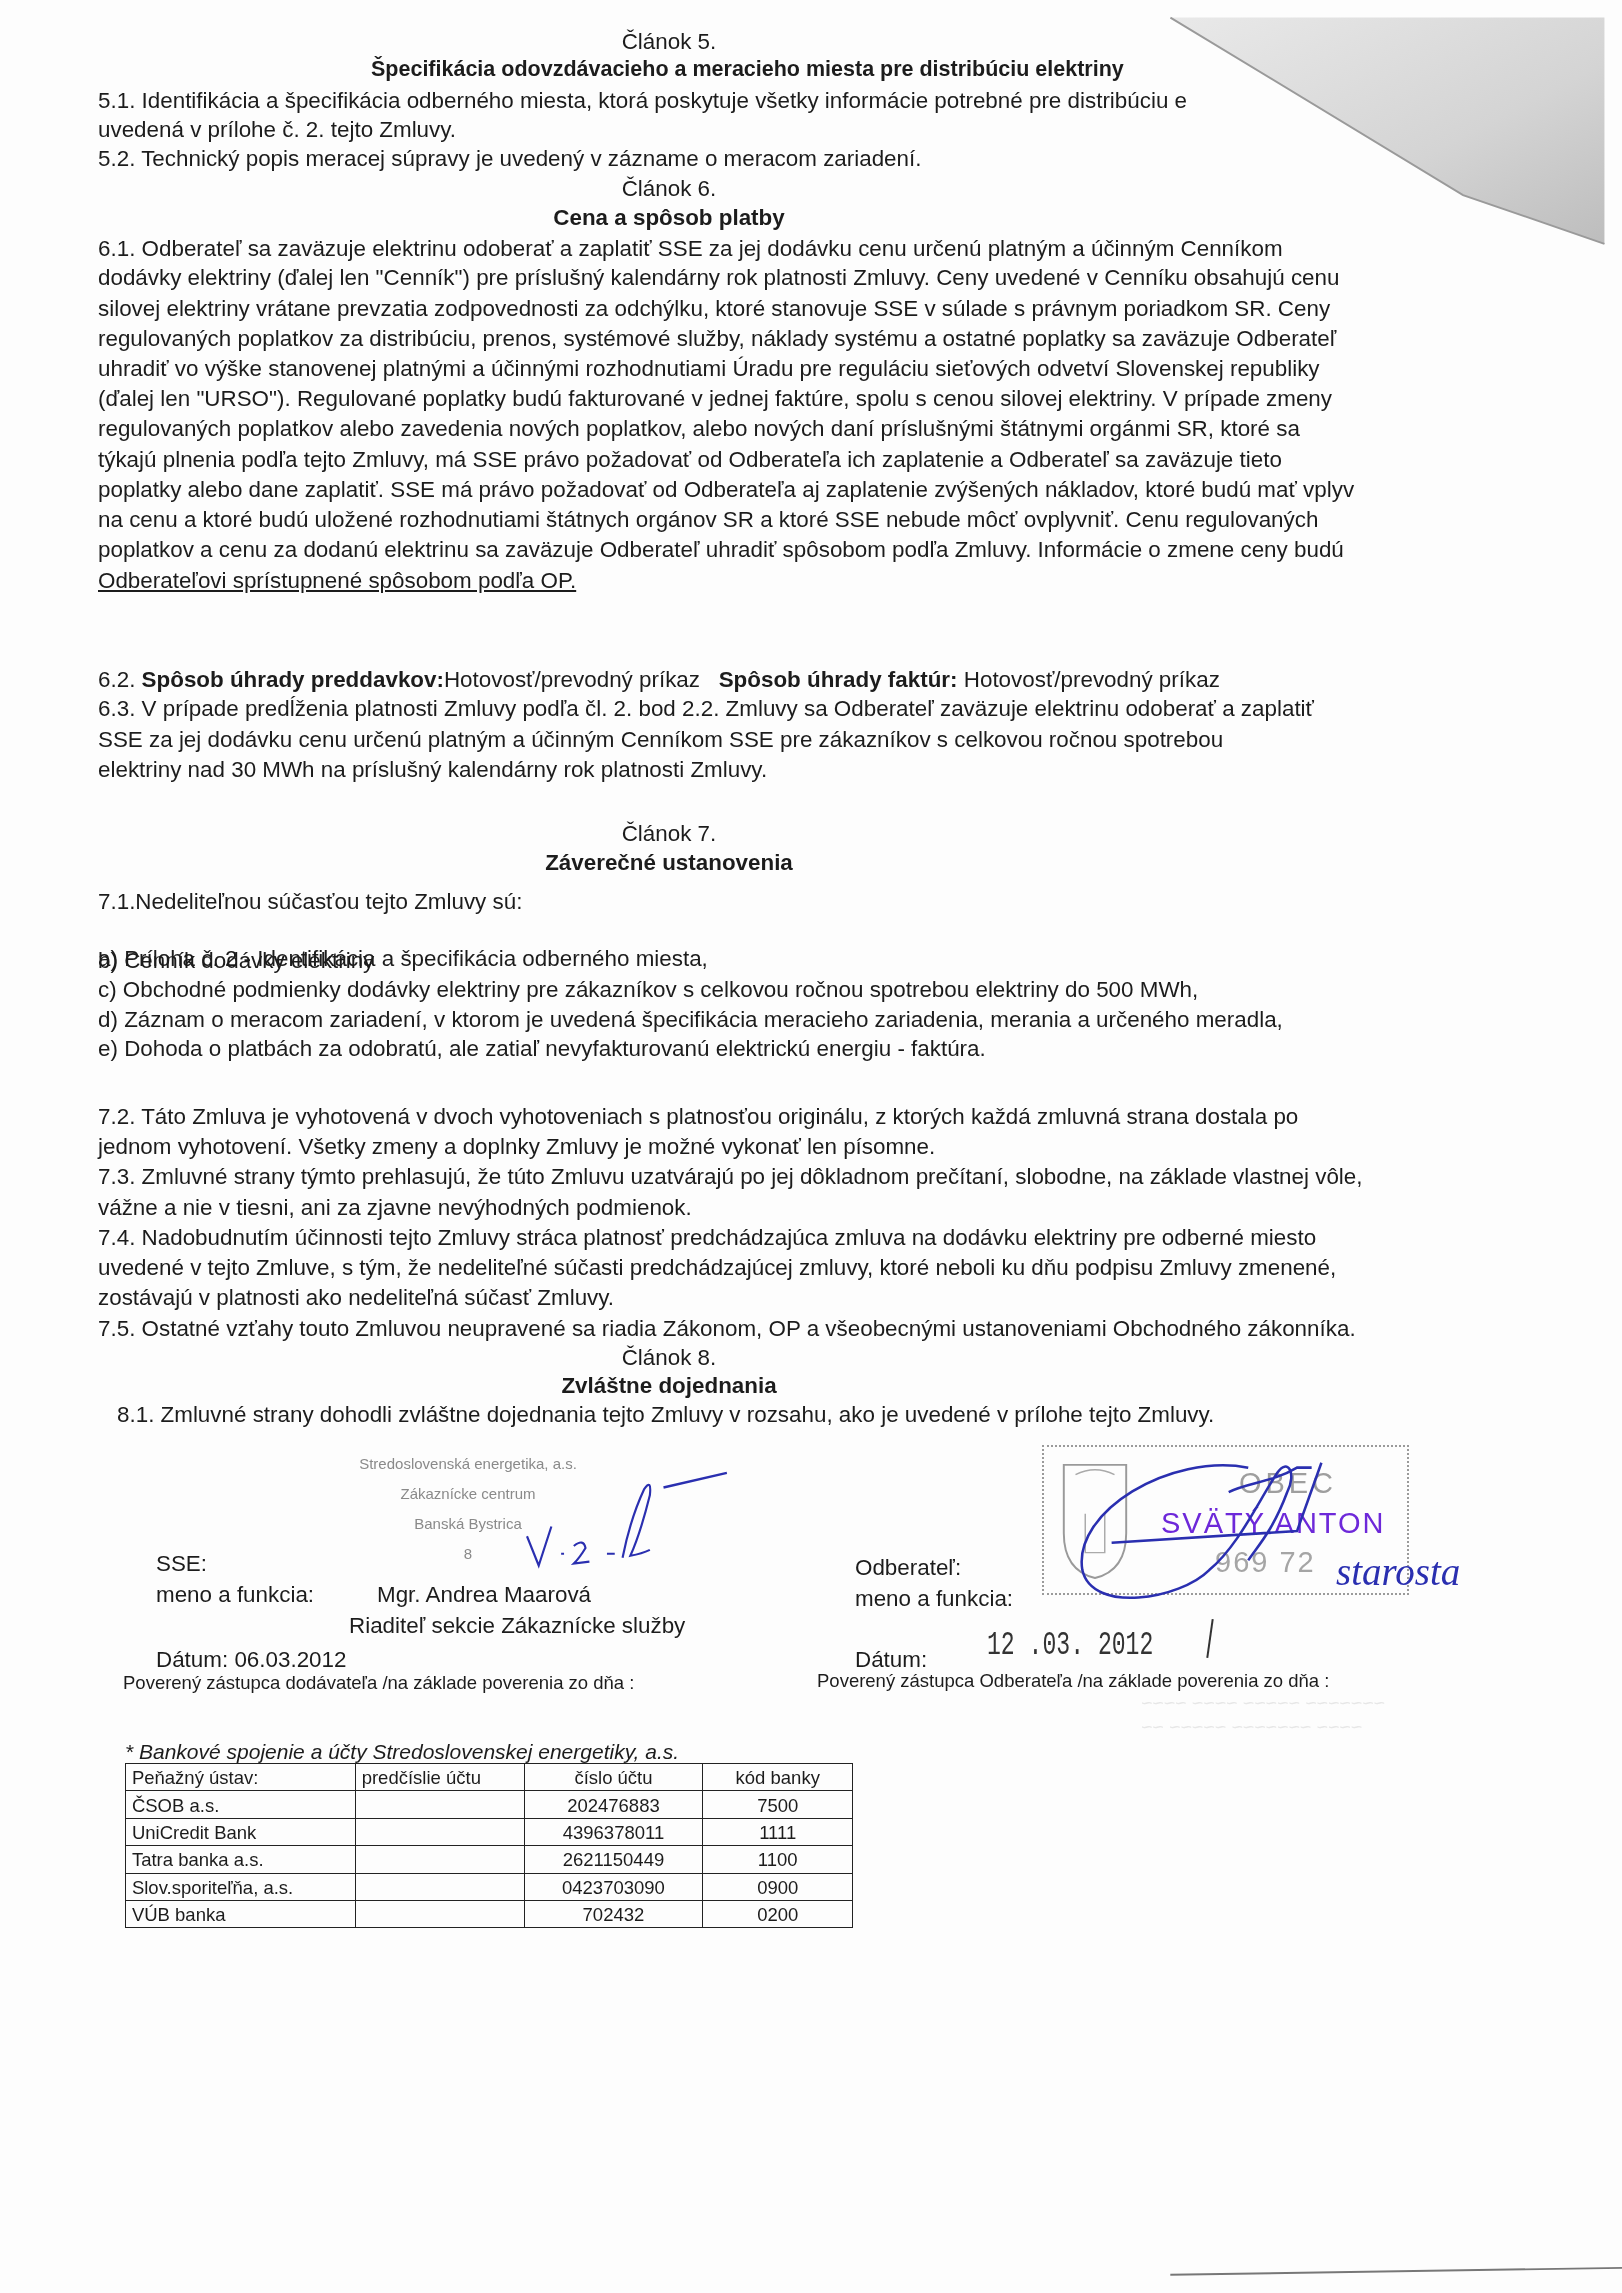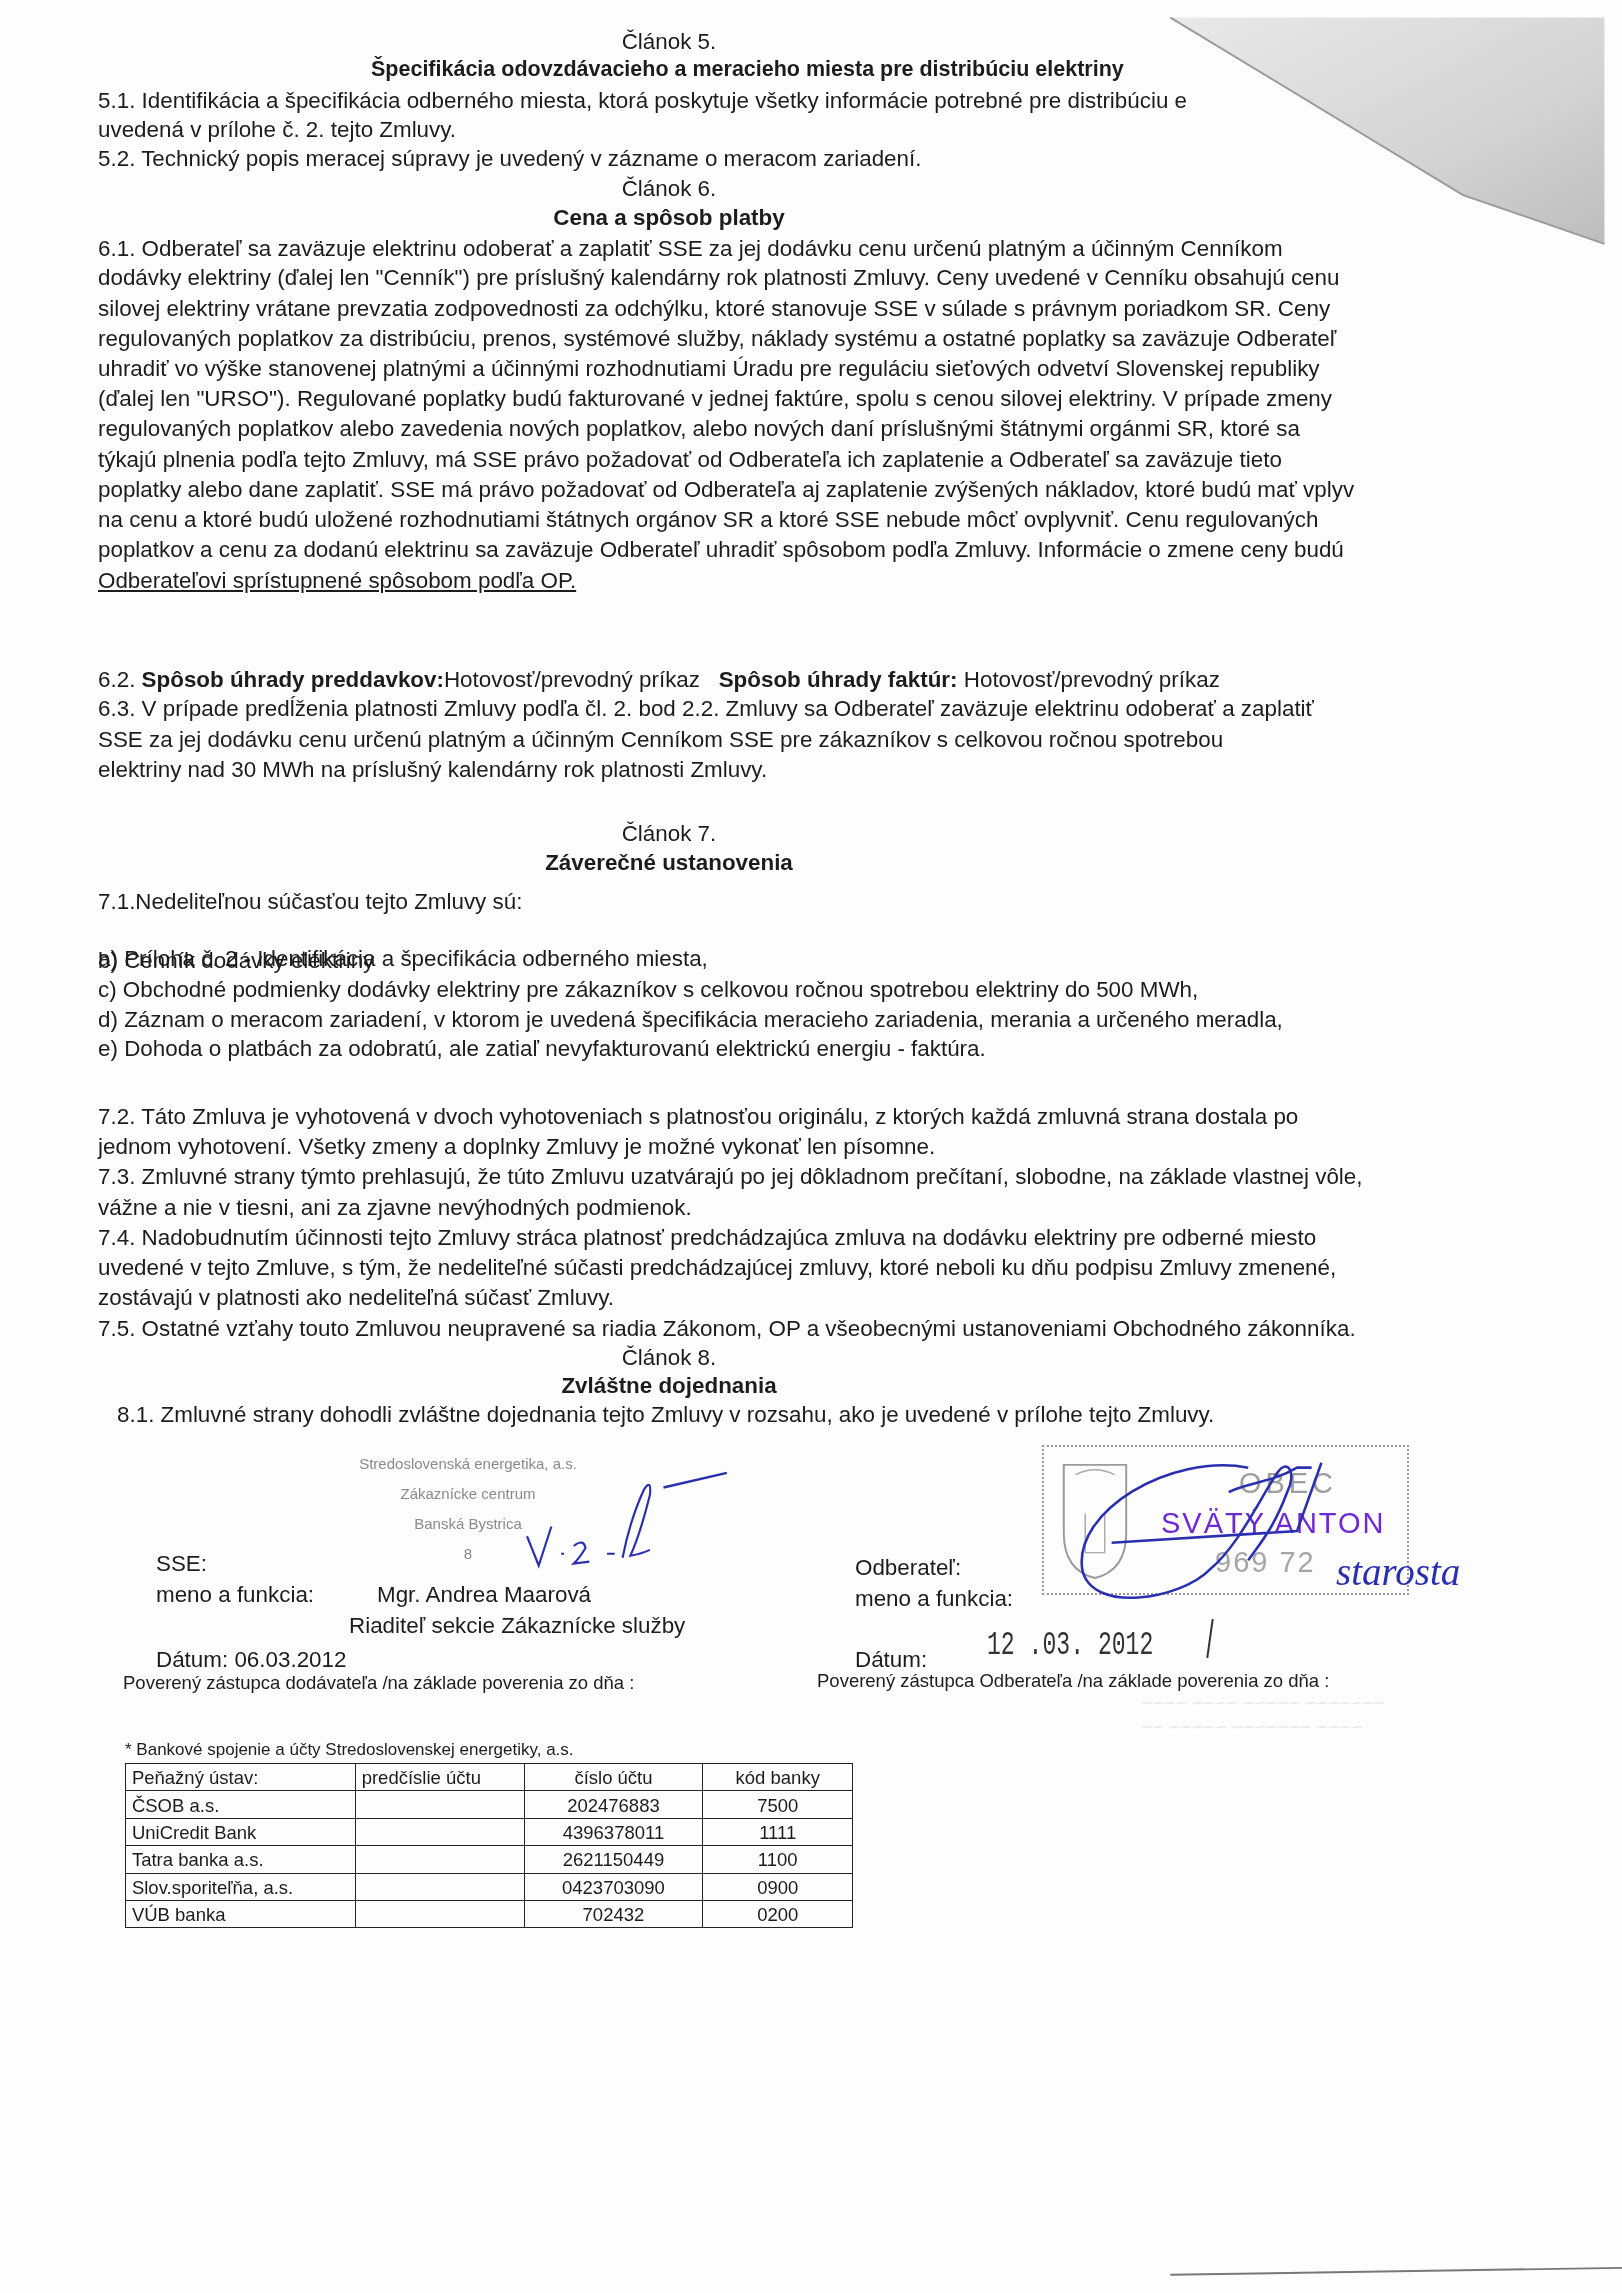--- a/index.html
+++ b/index.html
@@ -112,21 +112,21 @@
     <path d="M200 15 C120 0 20 60 30 120 C40 165 130 150 160 120 C190 95 210 50 230 20 C240 5 250 20 240 40 C225 80 210 95 200 110 M60 92 L250 80 L275 10 M180 40 C200 30 225 30 250 15 L265 15" stroke="#2a2fb0" stroke-width="2.6" fill="none"></path>
     <text x="290" y="135" font-size="40" fill="#2a2fb0" font-style="italic" font-family="Liberation Serif, serif">starosta</text>
   </svg>
   <div class="abs p" style="top:1553px;left:855px;">Odberateľ:</div>
   <div class="abs p" style="top:1584px;left:855px;">meno a funkcia:</div>
   <div class="abs p" style="top:1645px;left:855px;">Dátum:</div>
   <div class="abs" style="top:1627px;left:987px;font-size:33px;font-family:'Liberation Mono', monospace;color:#333;transform:scaleX(0.7);transform-origin:left top;">12 .03. 2012</div>
   <div class="abs" style="top:1619px;left:1209px;width:2px;height:39px;background:#333;transform:rotate(8deg);"></div>
   <div class="abs" style="top:1670px;left:817px;font-size:18.5px;">Poverený zástupca Odberateľa /na základe poverenia zo dňa :</div>
 
-  <div class="abs" style="top:1740px;left:125px;font-size:17px;">* Bankové spojenie a účty Stredoslovenskej energetiky, a.s.</div>
+  <div class="abs" style="top:1740px;left:125px;font-size:21px;font-style:italic;">* Bankové spojenie a účty Stredoslovenskej energetiky, a.s.</div>
   <table class="bank-table">
     <thead>
       <tr>
         <th style="width:217px;">Peňažný ústav:</th>
         <th style="width:156px;">predčíslie účtu</th>
         <th class="num" style="width:166px;">číslo účtu</th>
         <th class="num" style="width:137px;">kód banky</th>
       </tr>
     </thead>
     <tbody>

